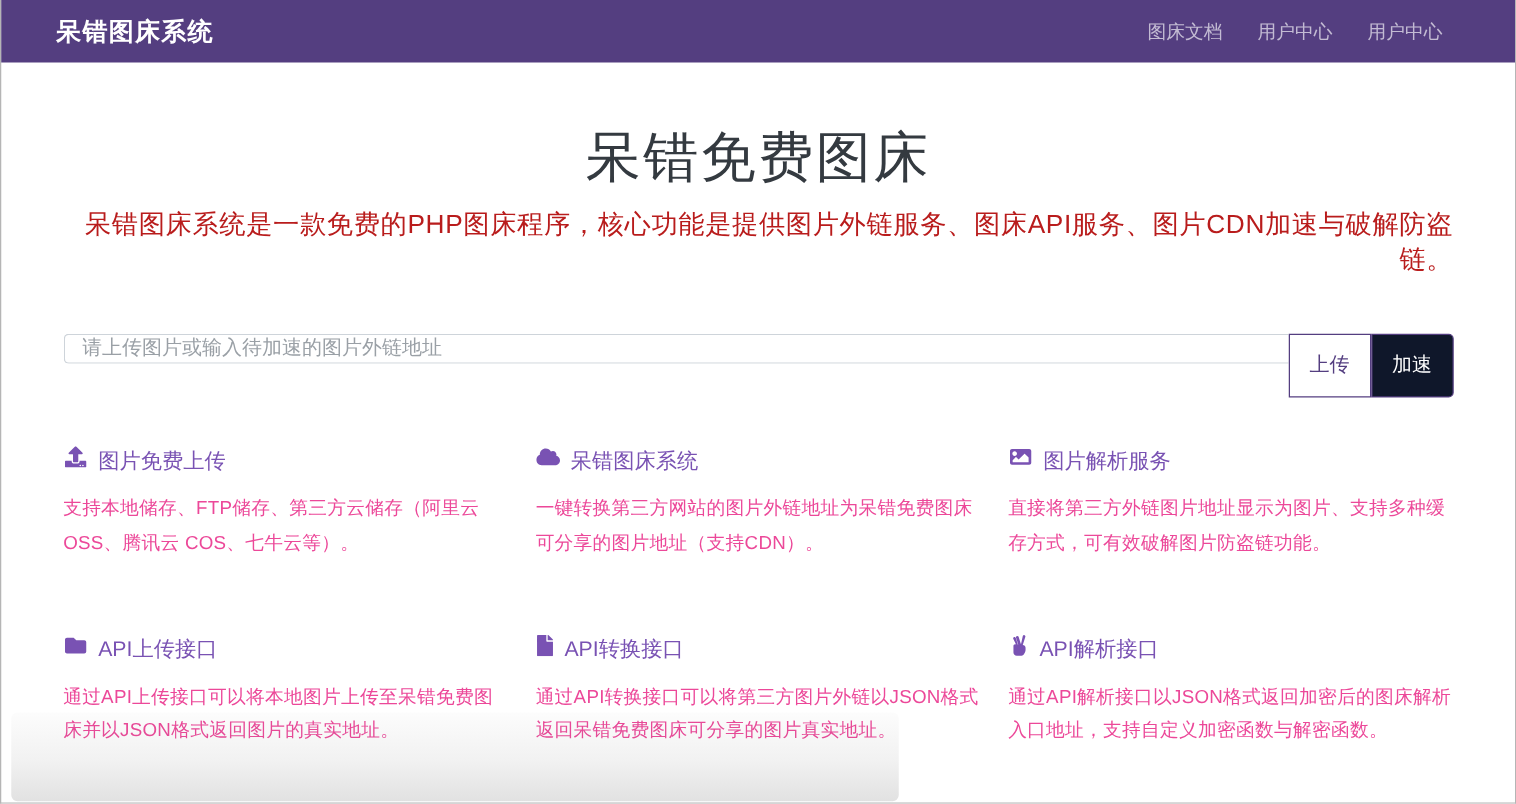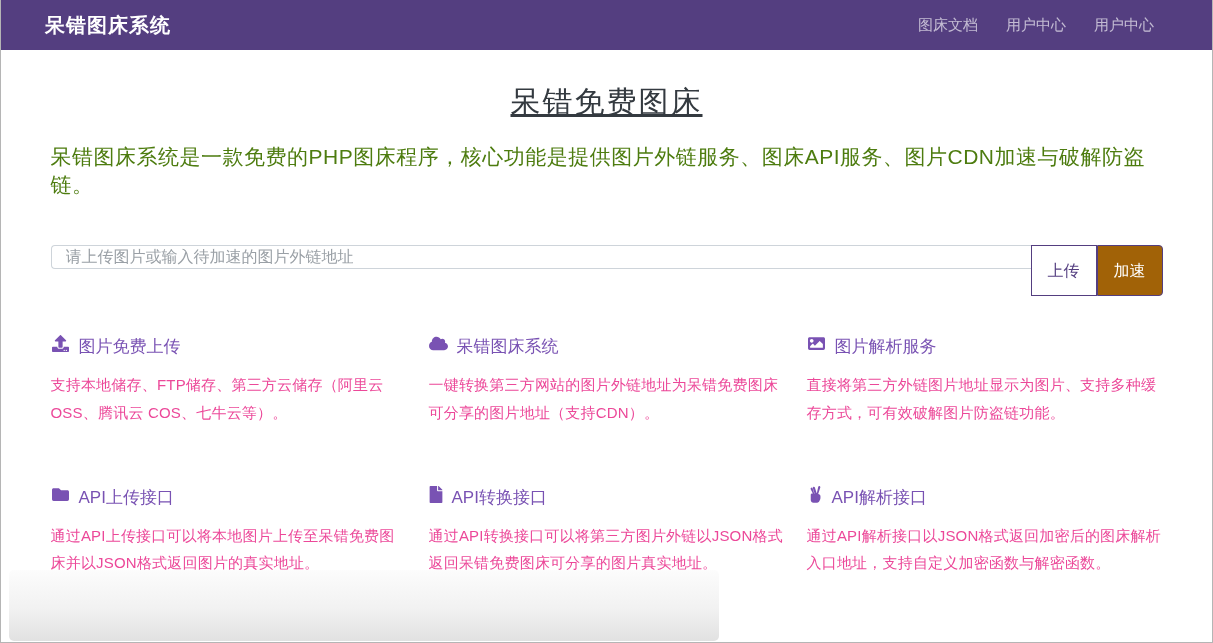--- a/index.html
+++ b/index.html
@@ -39,33 +39,32 @@
     font-size: 15px;
     text-decoration: none;
     cursor: pointer;
   }
   
   .container {
     width: 1112px;
     margin: 0 auto;
   }
   .hero-title {
-    margin-top: 32px;
+    margin-top: 47px;
     text-align: center;
-    font-size: 30px;
+    font-size: 44px;
     font-weight: 500;
     color: #343a40;
     letter-spacing: 2px;
-    text-decoration: underline;
   }
   .hero-subtitle {
-    margin-top: 20px;
-    text-align: left;
+    margin-top: 9px;
+    text-align: right;
     font-size: 21px;
-    color: #4d7c0f;
+    color: #b91c1c;
     letter-spacing: 0.5px;
   }
   
   .input-group {
     margin-top: 46px;
     display: flex;
     height: 41px;
     width: 100%;
   }
   .url-input {
@@ -88,21 +87,21 @@
     cursor: pointer;
     font-family: inherit;
     line-height: 1;
   }
   .btn-upload {
     background: #ffffff;
     border: 1px solid #543e80;
     color: #543e80;
   }
   .btn-accelerate {
-    background: #a16207;
+    background: #0f172a;
     border: 1px solid #543e80;
     color: #ffffff;
     border-radius: 0 4px 4px 0;
   }
   
   .features {
     margin-top: 49px;
     display: grid;
     grid-template-columns: repeat(3, 1fr);
     column-gap: 22px;

